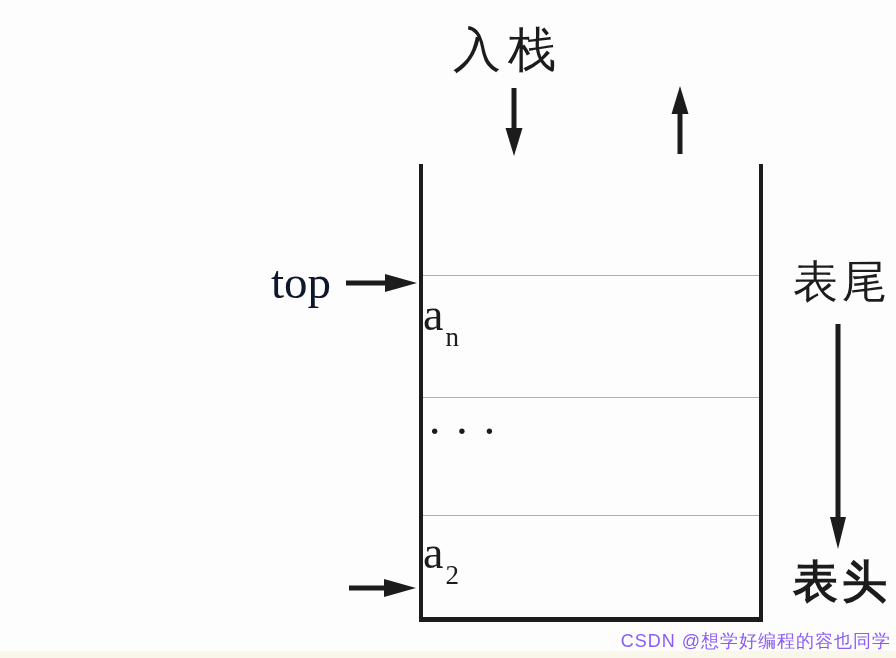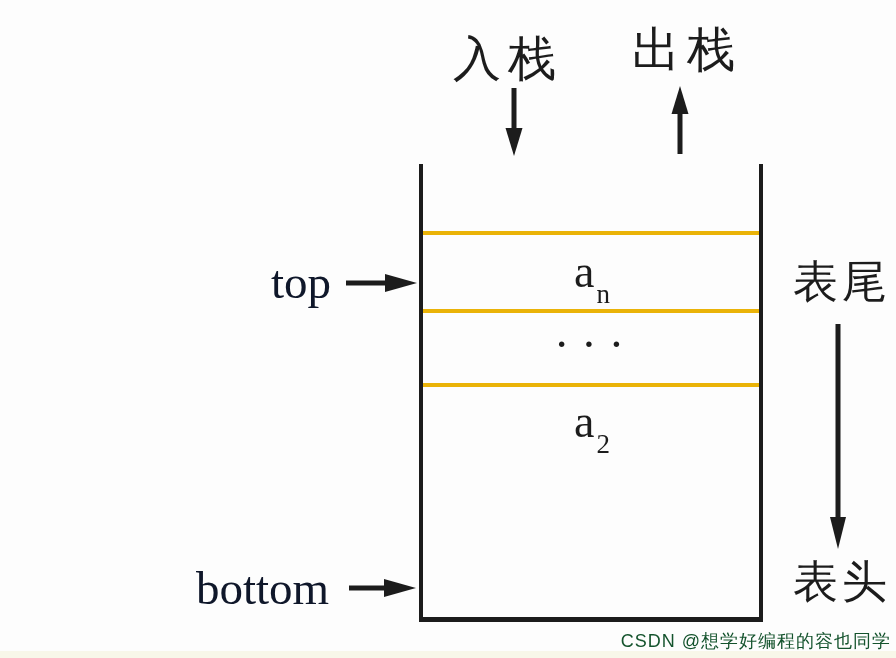--- a/index.html
+++ b/index.html
@@ -37,25 +37,26 @@
     height: 458px;
     box-sizing: border-box;
     border-left: 4px solid #1c1c1c;
     border-right: 4px solid #1c1c1c;
     border-bottom: 5px solid #1c1c1c;
     background: transparent;
   }
   .stack-space { height: 67px; }
   .stack-row {
     box-sizing: border-box;
-    border-top: 4px solid #eab308;
+    border-top: 1px solid #eab308;
     height: 78px;
     display: flex;
     align-items: center;
-    justify-content: center;
+    justify-content: flex-start;
+    margin-top: 44px;
   }
   .stack-row.dots-row { height: 74px; }
   .stack-row:last-child { height: 74px; }
   .cell-text {
     font-size: 46px;
     line-height: 1;
     white-space: nowrap;
   }
   .cell-text .sub {
     font-size: 27px;
@@ -70,39 +71,38 @@
     position: relative;
     top: -4px;
     left: 6px;
   }
   .arrow-svg { position: absolute; display: block; }
   .watermark {
     position: absolute;
     top: 629px;
     right: 5px;
     font-size: 18px;
-    color: #14532d;
+    color: #8b5cf6;
     font-family: "Liberation Sans", sans-serif;
     white-space: nowrap;
     letter-spacing: 1px;
   }
   .footer-band {
     position: absolute;
     left: 0; right: 0; bottom: 0;
     height: 7px;
     background: #f8f7e9;
   }
 </style>
 </head>
 <body>
 
 <div class="canvas">
 
-  <div class="cjk-label" style="left:453px; top:26px;margin-top:9px;">入栈</div>
-  <div class="cjk-label" style="left:632px; top:26px;">出栈</div>
+  <div class="cjk-label" style="left:453px; top:26px;">入栈</div>
 
   <svg class="arrow-svg" style="left:500px; top:86px;" width="28" height="70" viewBox="0 0 28 70">
     <line x1="14" y1="2" x2="14" y2="46" stroke="#1c1c1c" stroke-width="5"></line>
     <polygon points="14,70 5.5,42 22.5,42" fill="#1c1c1c"></polygon>
   </svg>
 
   <svg class="arrow-svg" style="left:666px; top:86px;" width="28" height="70" viewBox="0 0 28 70">
     <line x1="14" y1="24" x2="14" y2="68" stroke="#1c1c1c" stroke-width="5"></line>
     <polygon points="14,0 5.5,28 22.5,28" fill="#1c1c1c"></polygon>
   </svg>
@@ -125,29 +125,28 @@
 
   </div>
 
 
   <div class="latin-label" style="left:271px; top:259px;">top</div>
   <svg class="arrow-svg" style="left:344px; top:271px;" width="74" height="24" viewBox="0 0 74 24">
     <line x1="2" y1="12" x2="46" y2="12" stroke="#1c1c1c" stroke-width="5"></line>
     <polygon points="73,12 41,3 41,21" fill="#1c1c1c"></polygon>
   </svg>
 
-  <div class="latin-label" style="left:196px; top:565px;">bottom</div>
   <svg class="arrow-svg" style="left:347px; top:576px;" width="70" height="24" viewBox="0 0 70 24">
     <line x1="2" y1="12" x2="42" y2="12" stroke="#1c1c1c" stroke-width="5"></line>
     <polygon points="69,12 37,3 37,21" fill="#1c1c1c"></polygon>
   </svg>
 
   <div class="cjk-label" style="left:793px; top:260px; font-size:45px; letter-spacing:4px;">表尾</div>
   <svg class="arrow-svg" style="left:826px; top:322px;" width="24" height="228" viewBox="0 0 24 228">
     <line x1="12" y1="2" x2="12" y2="198" stroke="#1c1c1c" stroke-width="5"></line>
     <polygon points="12,227 4,195 20,195" fill="#1c1c1c"></polygon>
   </svg>
-  <div class="cjk-label" style="left:793px; top:560px; font-size:45px; letter-spacing:4px;">表头</div>
+  <div class="cjk-label" style="left:793px; top:560px; font-size:45px; letter-spacing:4px;font-weight:bold;">表头</div>
 
   <div class="watermark">CSDN @想学好编程的容也同学</div>
   <div class="footer-band"></div>
 
 </div>
 
 </body></html>

